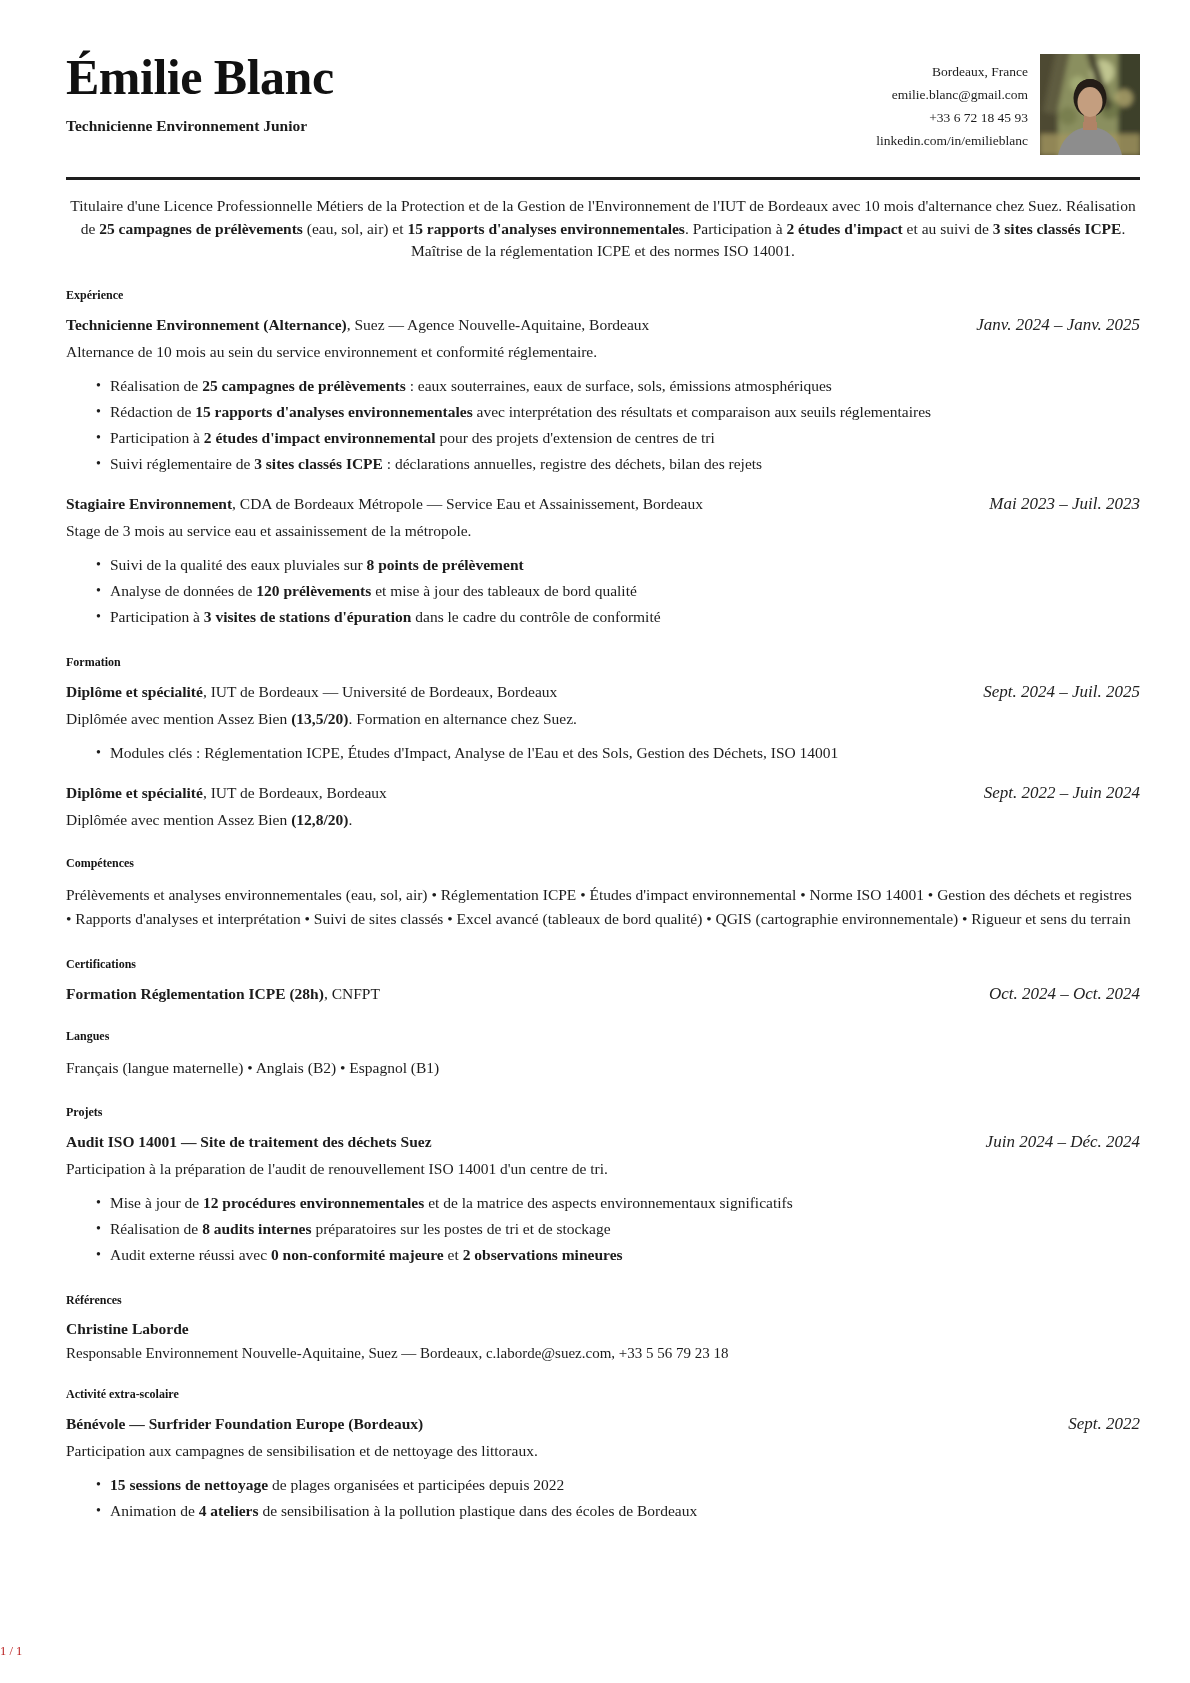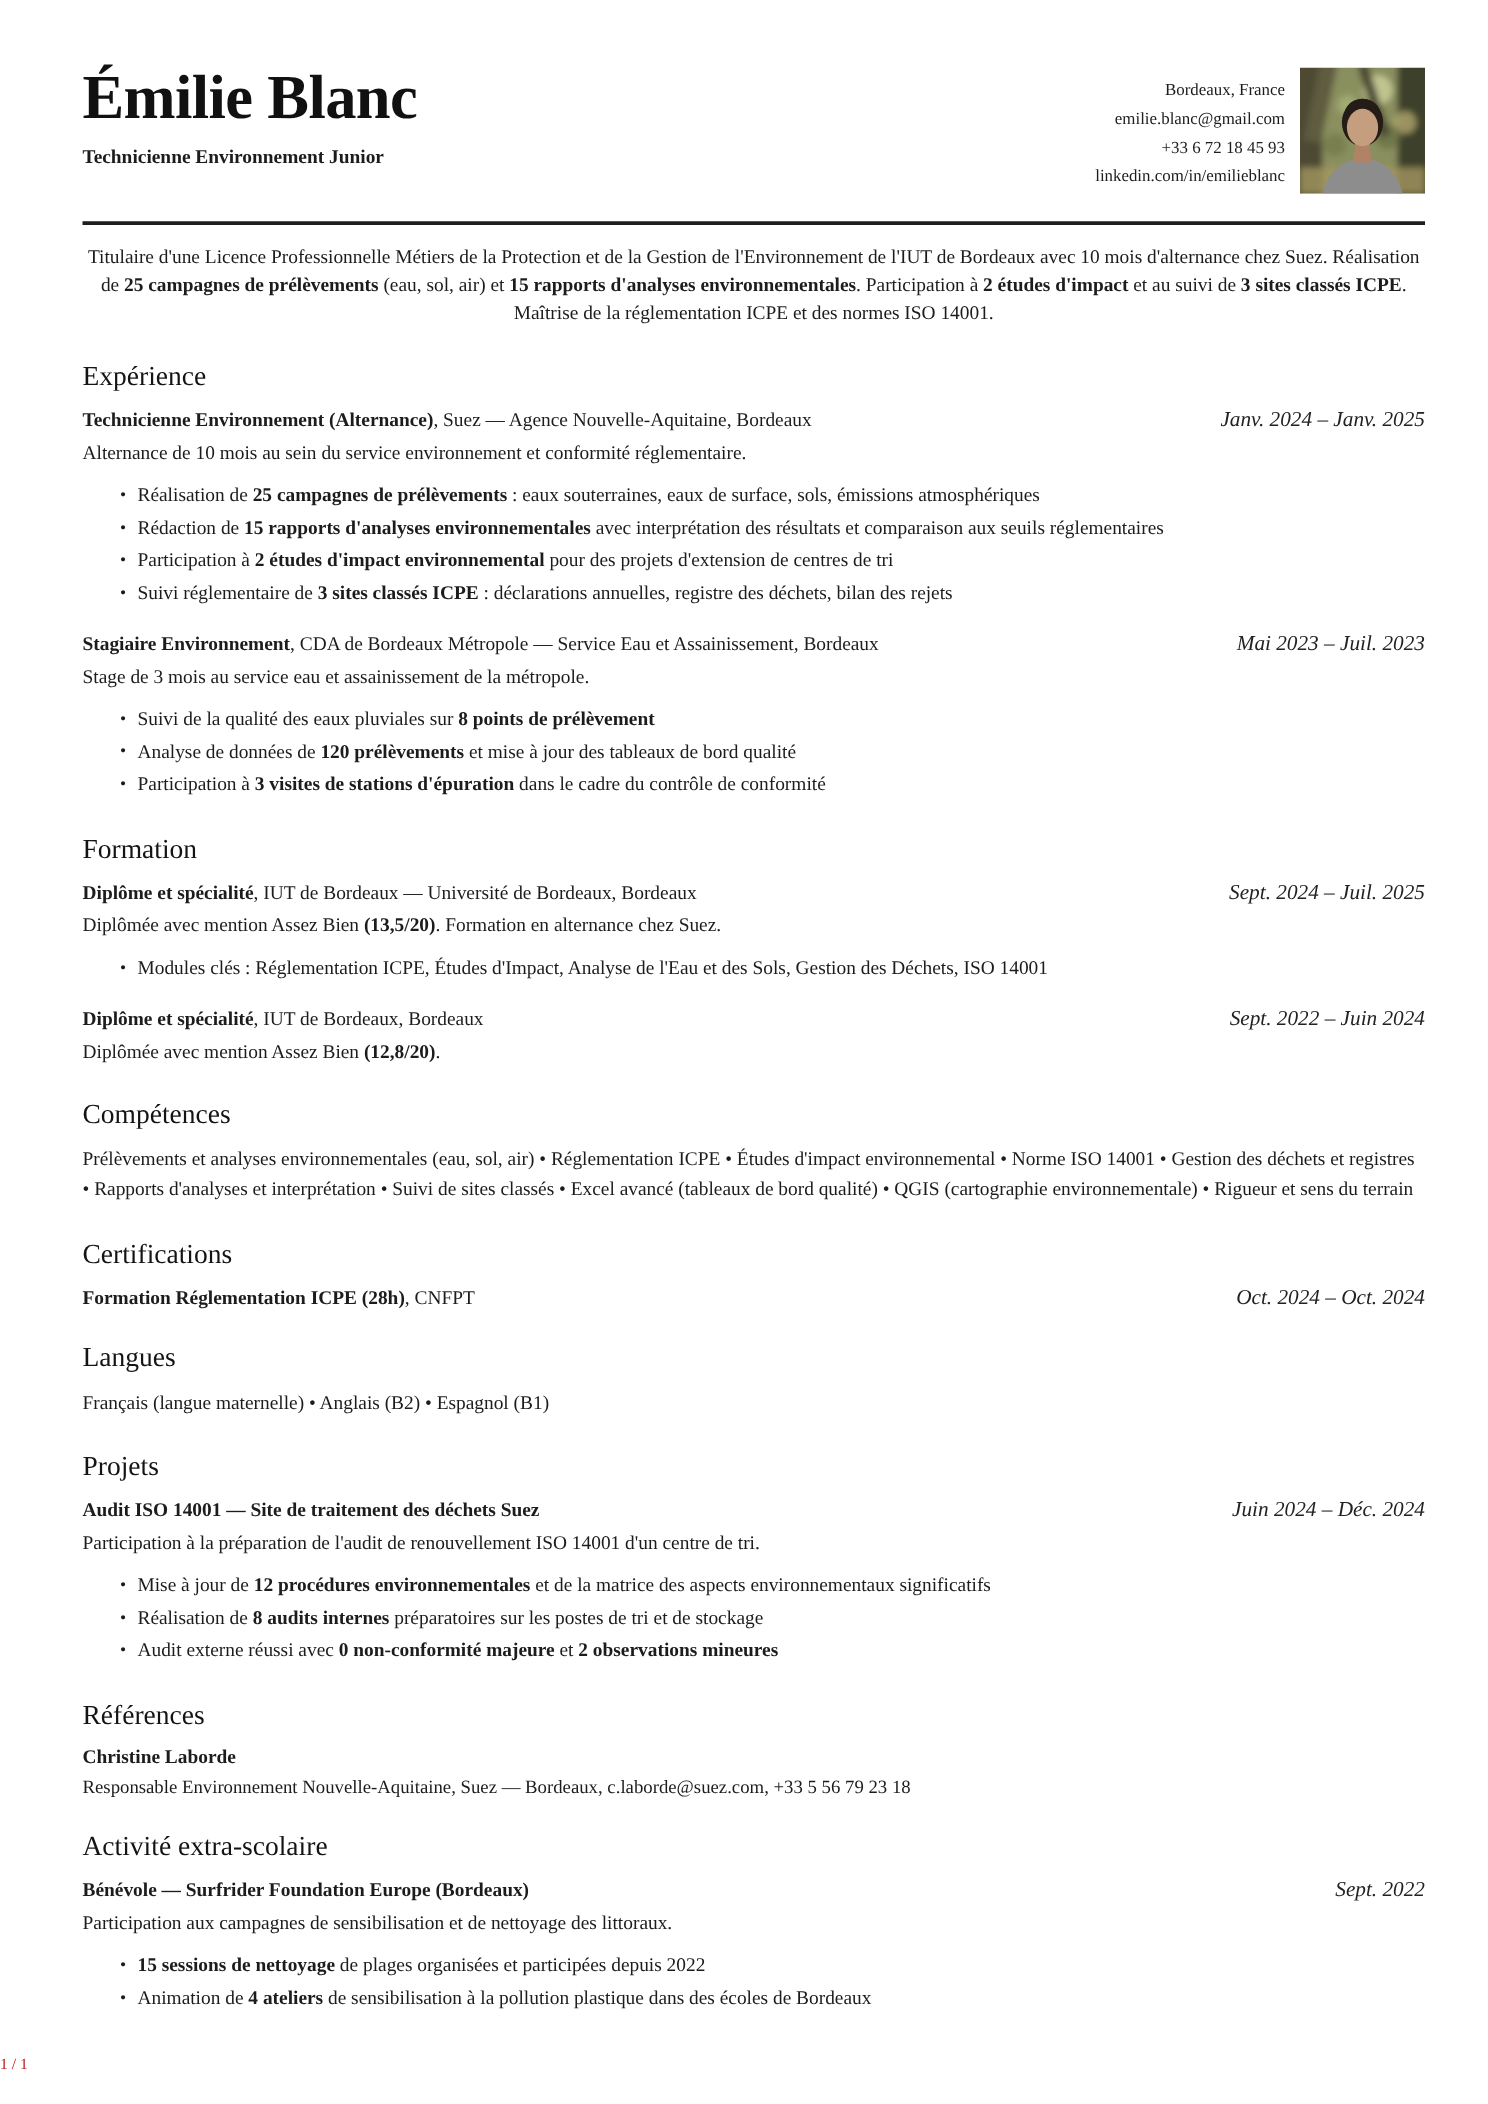--- a/index.html
+++ b/index.html
@@ -48,22 +48,22 @@
   }
 
   
   .summary {
     margin-top: 15px;
     font-size: 15.5px;
     line-height: 22.5px;
     text-align: center;
   }
   h2.sec {
-    font-size: 22px;
-    font-weight: 400;
+    font-size: 12px;
+    font-weight: 700;
     margin: 25px 0 12px 0;
     color: #141414;
   }
   .entry { margin-bottom: 17px; }
   .entry-head { display: flex; justify-content: space-between; align-items: baseline; }
   .entry-title { font-size: 15.5px; }
   .entry-title b { font-weight: 700; }
   .entry-dates {
     font-size: 17px;
     font-style: italic;

